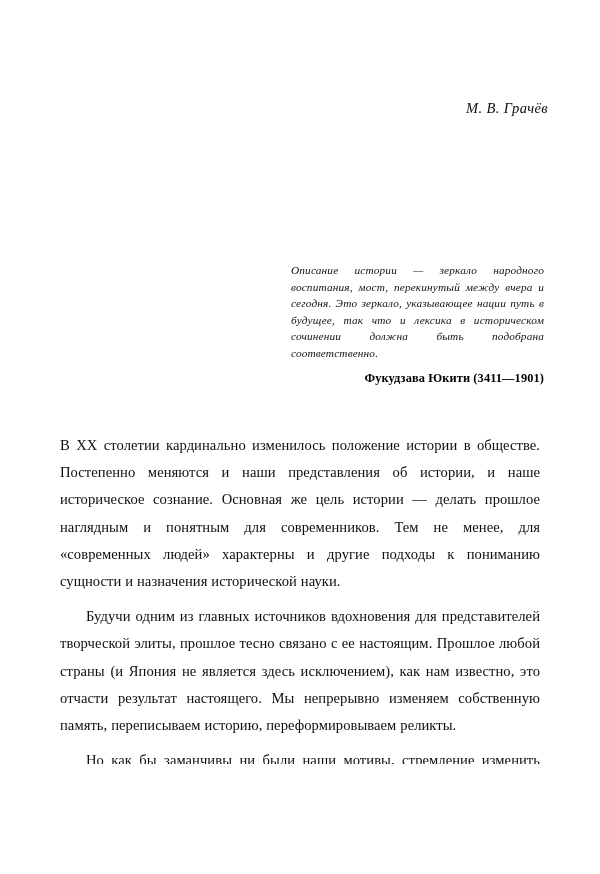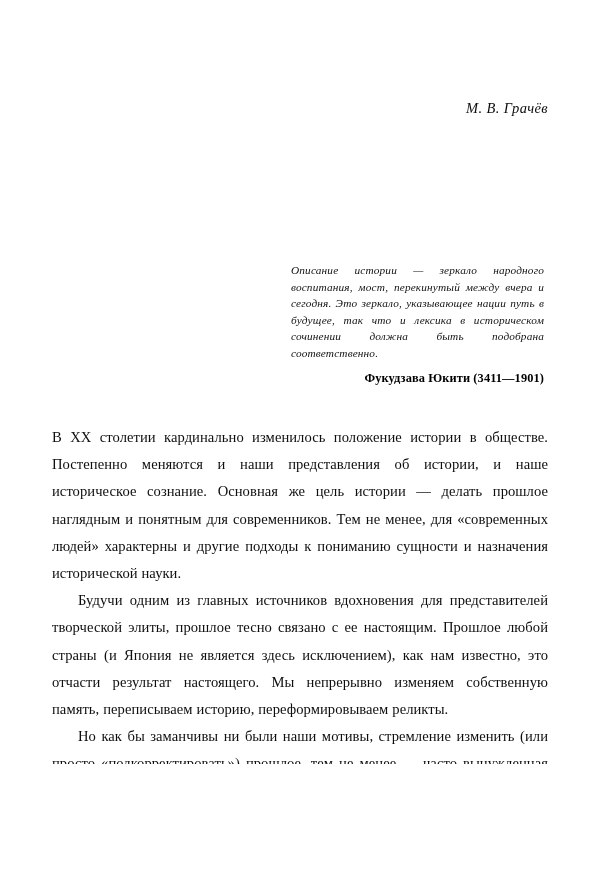--- a/index.html
+++ b/index.html
@@ -83,21 +83,21 @@
     width: 496px;
     font-size: 14.6px;
     line-height: 27.2px;
     text-align: justify;
     text-align-last: left;
     color: #0e0e0e;
     letter-spacing: 0.05px;
     word-spacing: 0.2px;
   }
   .body-block p {
-    margin: 0;
+    margin: 8px;
     text-indent: 26px;
     font-family: Liberation Serif, serif;
   }
   .body-block p.no-indent {
     text-indent: 0;
   }
 </style>
 </head>
 <body>
 

